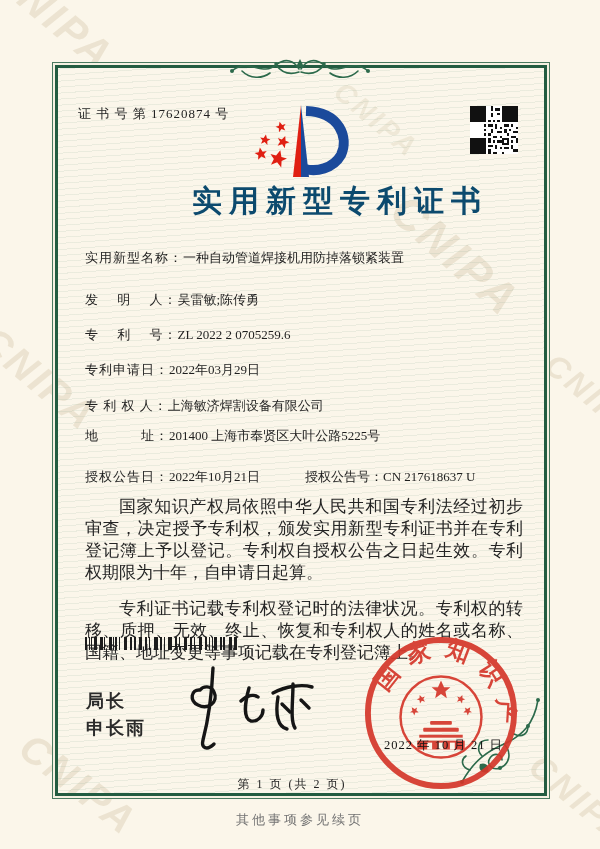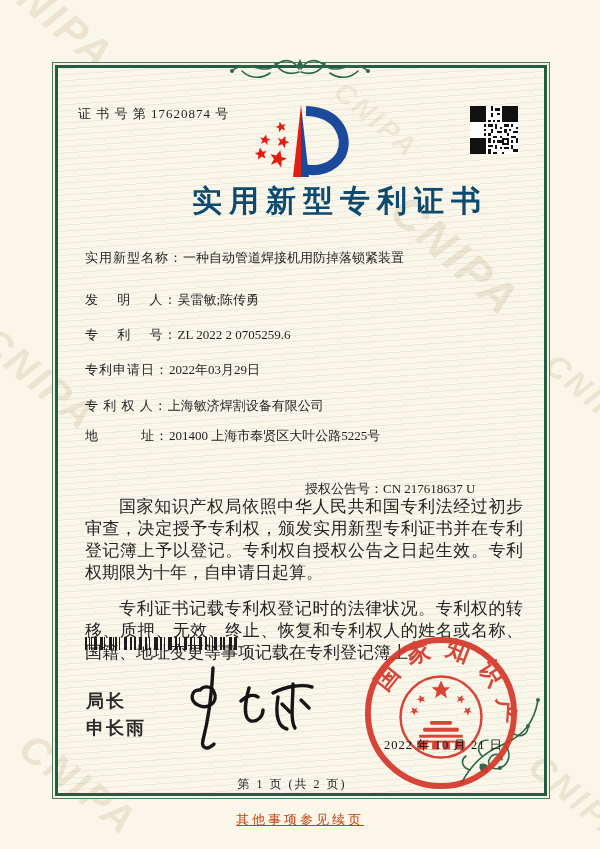--- a/index.html
+++ b/index.html
@@ -43,21 +43,21 @@
   .title {
     position:absolute; left:52px; top:181px; width:576px; text-align:center;
     font-size:30px; font-weight:700; letter-spacing:7px; color:#0c4a6e;
   }
 
   .field { position:absolute; left:85px; white-space:nowrap; }
   .field .lbl { letter-spacing:1px; }
   .f1 { top:249px; } .f2 { top:291px; } .f3 { top:326px; }
   .f4 { top:361px; } .f5 { top:397px; } .f6 { top:415px;margin-top:12px; }
   .f7 { top:468px; }
-  .f7b { position:absolute; left:305px; top:468px; white-space:nowrap;margin-top:12px; }
+  .f7b { position:absolute; left:305px; top:468px; white-space:nowrap; }
 
   .body-par {
     position:absolute; left:85px; width:438px; font-size:17px;
     line-height:22px; text-align:justify; text-indent:2em; color:#242424;
   }
   .p1 { top:496px; } .p2 { top:562px;margin-top:36px; }
 
   .barcode {
     position:absolute; left:85px; top:637px; width:153px; height:13px;
     background:
@@ -81,21 +81,21 @@
     position:absolute; left:366px; top:737px; width:155px; text-align:center;
     font-size:12.5px; letter-spacing:1px; color:#141414;
   }
 
   .page-no {
     position:absolute; left:52px; top:776px; width:480px; text-align:center;
     font-size:12px; letter-spacing:2px;
   }
   .footnote {
     position:absolute; left:0; top:811px; width:600px; text-align:center;
-    font-size:13px; letter-spacing:3px; color:#c2410c;text-decoration:underline;
+    font-size:13px; letter-spacing:3px; color:#737373;
   }
 
   .ornament-top { position:absolute; left:228px; top:47px; }
   .ornament-corner { position:absolute; left:452px; top:694px; }
 
   .logo-svg { position:absolute; left:252px; top:100px; }
   .qr { position:absolute; left:470px; top:106px; }
 </style>
 </head>
 <body>
@@ -229,20 +229,23 @@
   </div>
   <div class="content-text field f4">
     <span class="lbl">专利申请日：</span><span>2022年03月29日</span>
   </div>
   <div class="content-text field f5">
     <span class="lbl">专 利 权 人：</span><span>上海敏济焊割设备有限公司</span>
   </div>
   <div class="content-text field f6">
     <span class="lbl">地　　　址：</span><span>201400 上海市奉贤区大叶公路5225号</span>
   </div>
+  <div class="content-text field f7">
+    <span class="lbl">授权公告日：</span><span>2022年10月21日</span>
+  </div>
   <div class="content-text f7b">
     <span class="lbl">授权公告号：</span><span>CN 217618637 U</span>
   </div>
 
   <div class="body-par p1">国家知识产权局依照中华人民共和国专利法经过初步审查，决定授予专利权，颁发实用新型专利证书并在专利登记簿上予以登记。专利权自授权公告之日起生效。专利权期限为十年，自申请日起算。</div>
   <div class="body-par p2">专利证书记载专利权登记时的法律状况。专利权的转移、质押、无效、终止、恢复和专利权人的姓名或名称、国籍、地址变更等事项记载在专利登记簿上。</div>
 
   <div class="barcode"></div>
 
   <div class="signer signer-title">局长</div>

